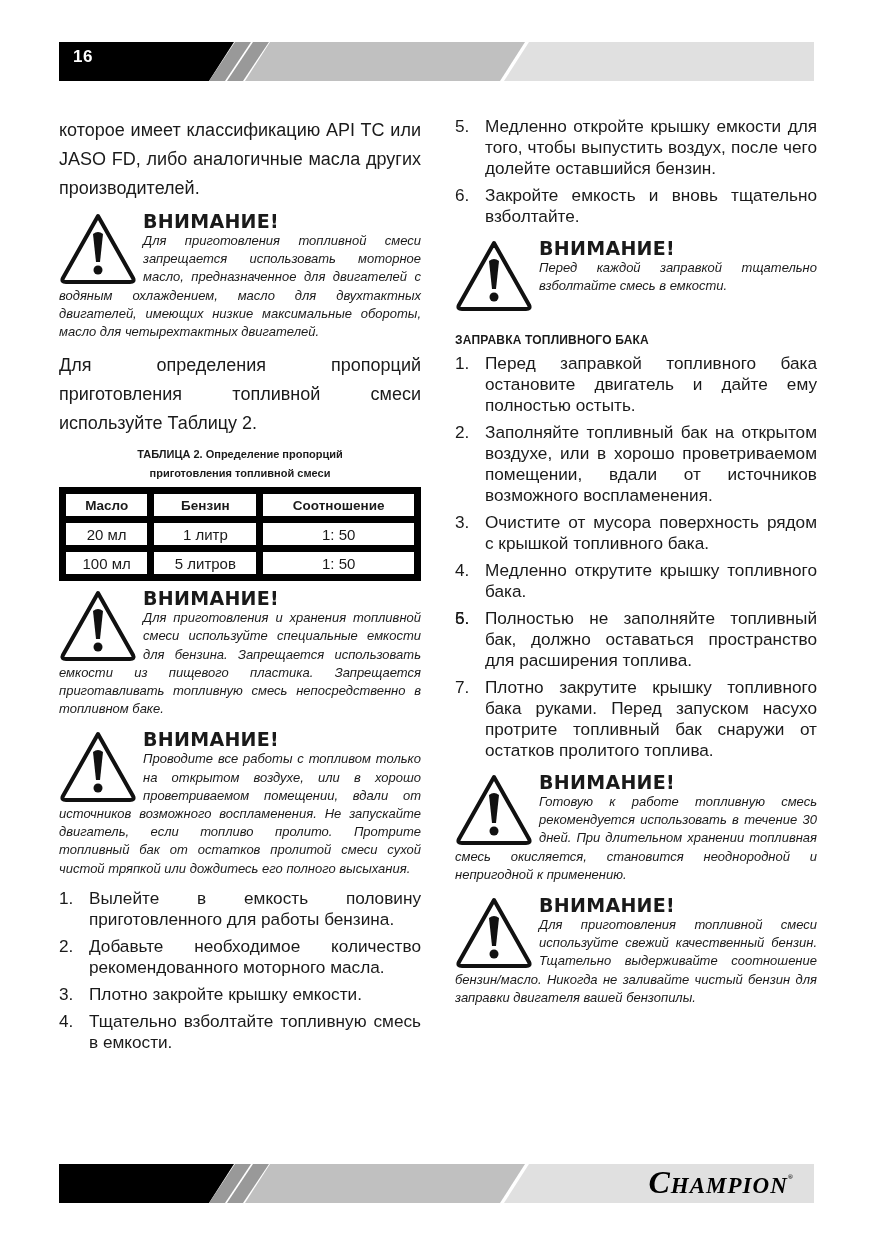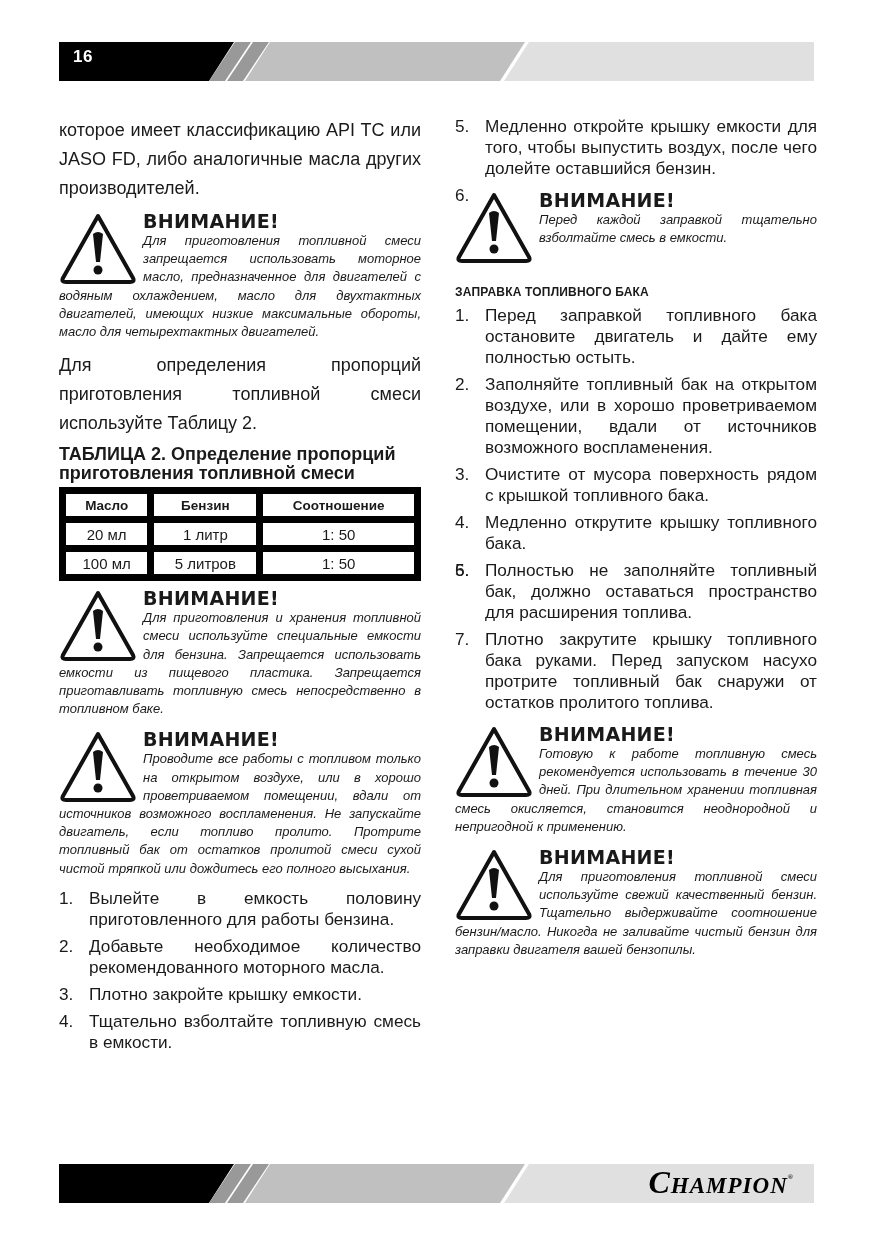--- a/index.html
+++ b/index.html
@@ -37,21 +37,21 @@
   ol.steps li { position: relative; padding-left: 30px; font-size: 17.2px; line-height: 21px;
                 margin-bottom: 6px; text-align: justify; }
   ol.steps li .n { position: absolute; left: 0; top: 0; }
 
   .warn { position: relative; margin: 4px 0 10px 0; }
   .warn .tri { float: left; width: 78px; height: 72px; margin: 2px 6px 0 0; shape-outside: polygon(0 0, 100% 0, 100% 100%, 0 100%); }
   .warn .title { font-family: "DejaVu Sans", sans-serif; font-weight: bold; font-size: 19px;
                  line-height: 22px; letter-spacing: 0.3px; color: #1a1a1a; }
   .warn .text { font-style: italic; font-size: 13px; line-height: 18.2px; text-align: justify; }
 
-  .tbl-caption { text-align: left; font-weight: bold; font-size: 18px; line-height: 19px; margin: 0 0 4px 0; }
+  .tbl-caption { text-align: center; font-weight: bold; font-size: 11px; line-height: 19px; margin: 0 0 4px 0; }
   table.mix { width: 362px; border-collapse: collapse; font-size: 15px; }
   table.mix th, table.mix td { border: 7px solid #000000; height: 22px; text-align: center; padding: 0; }
   table.mix th { font-weight: bold; font-size: 13.5px; }
 
   h2.section { margin: 4px 0 6px 0; font-size: 12px; font-weight: bold; letter-spacing: 0.2px; }
 </style>
 </head>
 <body>
 
 <div class="band" style="top:42px;">
@@ -128,21 +128,21 @@
     <li><span class="n">1.</span><span>Вылейте в емкость половину приготовленного для работы бензина.</span></li>
     <li><span class="n">2.</span><span>Добавьте необходимое количество рекомендованного моторного масла.</span></li>
     <li><span class="n">3.</span><span>Плотно закройте крышку емкости.</span></li>
     <li><span class="n">4.</span><span>Тщательно взболтайте топливную смесь в емкости.</span></li>
   </ol>
 </div>
 
 <div class="col right">
   <ol class="steps">
     <li><span class="n">5.</span><span>Медленно откройте крышку емкости для того, чтобы выпустить воздух, после чего долейте оставшийся бензин.</span></li>
-    <li><span class="n">6.</span></li>
+    <li><span class="n">6.</span><span>Закройте емкость и вновь тщательно взболтайте.</span></li>
   </ol>
 
   <div class="warn" style="margin-top:10px;">
     <svg class="tri" viewBox="0 0 78 72">
       <path d="M39 4 L74 66 Q76 70 71 70 L7 70 Q2 70 4 66 Z" fill="none" stroke="#111" stroke-width="4" stroke-linejoin="round"></path>
       <path d="M34 22 Q39 18 44 22 L41 50 L37 50 Z" fill="#111"></path>
       <circle cx="39" cy="58" r="4.5" fill="#111"></circle>
     </svg>
     <div class="title">ВНИМАНИЕ!</div>
     <div class="text">Перед каждой заправкой тщательно взболтайте смесь в емкости.</div>

